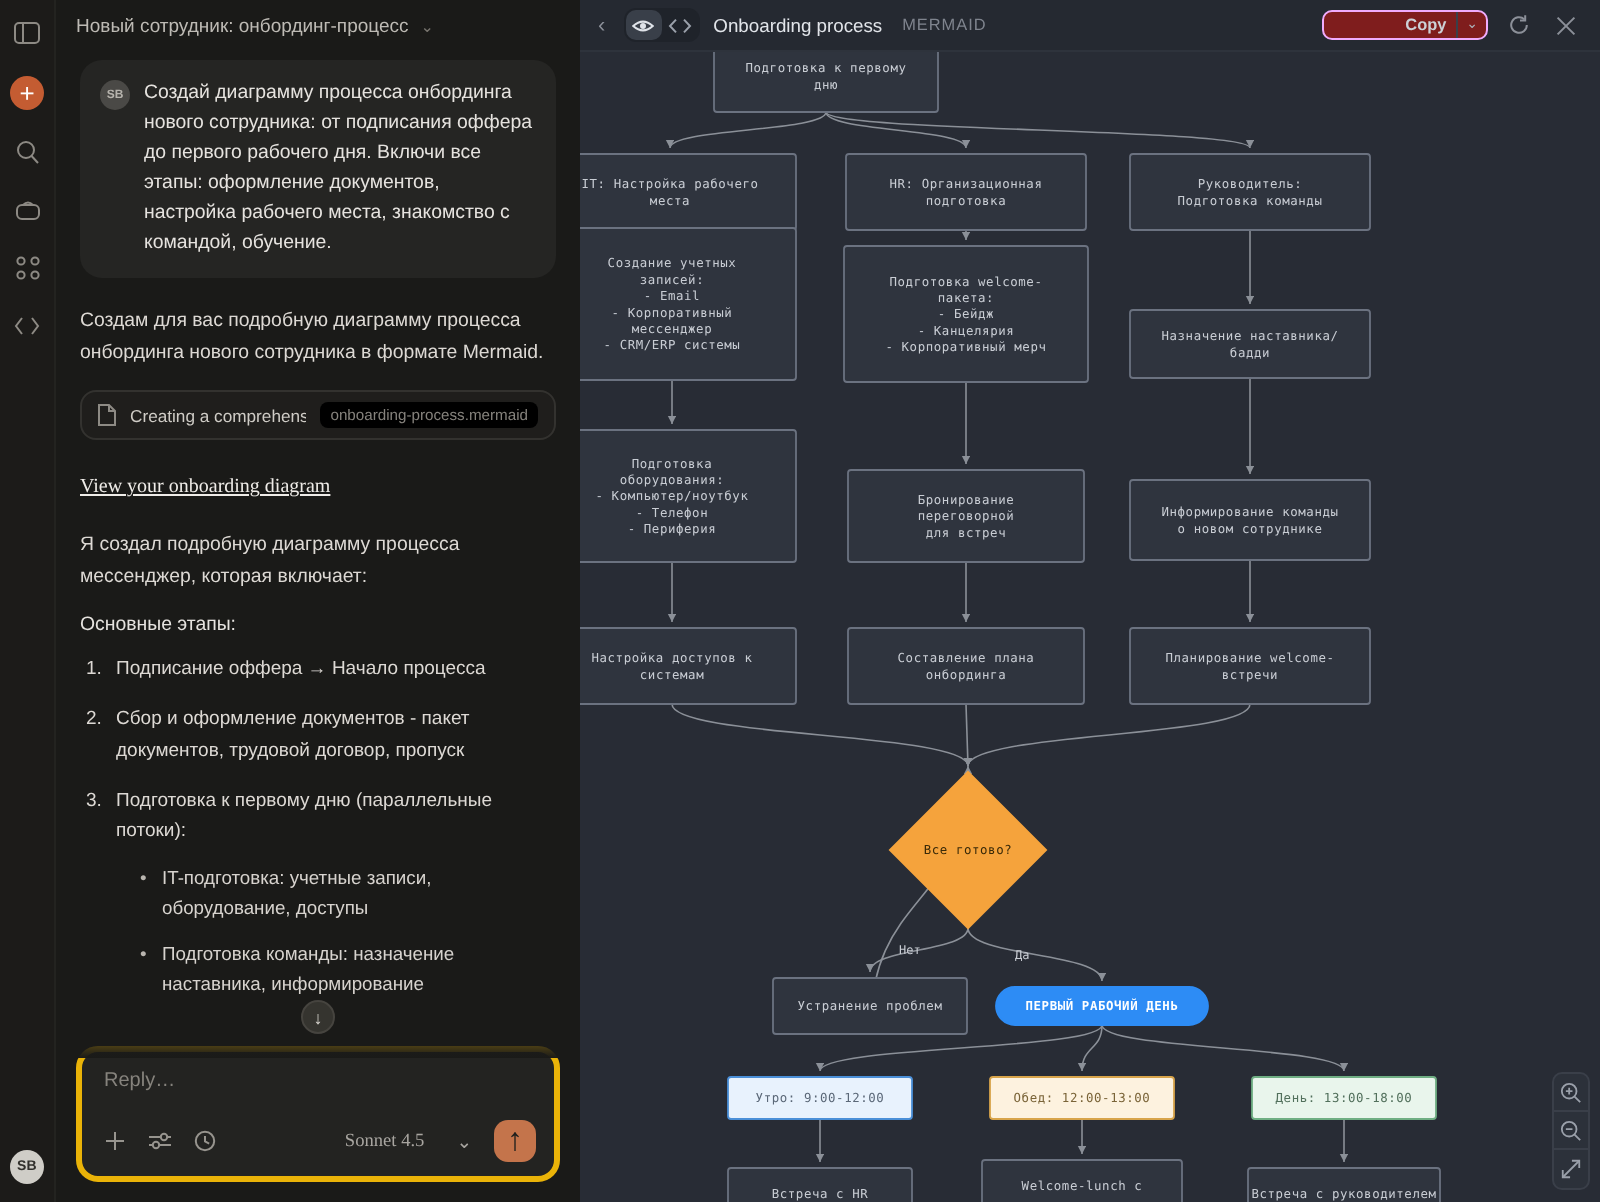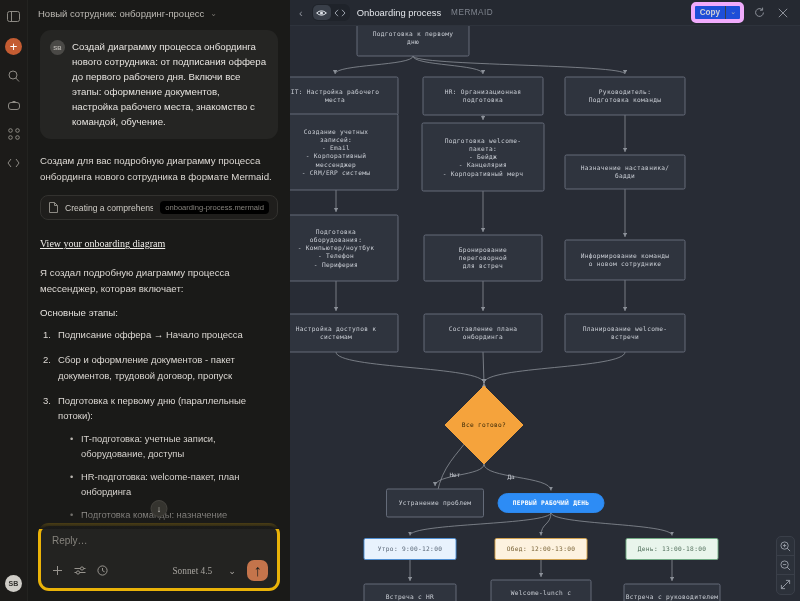--- a/index.html
+++ b/index.html
@@ -134,22 +134,22 @@
   }
   .back { color: #8c9099; font-size: 11px; padding: 0 2px; }
   .segm { display: flex; background: #1f232a; border-radius: 6px; padding: 1px; }
   .seg { width: 18px; height: 15px; display:flex; align-items:center; justify-content:center;
          border-radius: 5px; color: #9aa0aa; font-size: 8px; }
   .seg.on { background: #393f49; color: #dfe3e9; }
   .cv-title { font-size: 9.4px; color: #e2e5ea; }
   .cv-kind { font-size: 8.2px; color: #7f848e; letter-spacing: .5px; margin-left: 3px; }
   .cv-grow { flex: 1; }
   .copybtn {
-    display: flex; align-items: stretch; border: 4px solid #f0abfc;
-    border-radius: 5px; overflow: hidden; background: #1d4ed8;
+    display: flex; align-items: stretch; border: 1px solid #f0abfc;
+    border-radius: 5px; overflow: hidden; background: #7f1d1d; padding-left: 36px;
   }
   .copybtn .lbl { font-size: 8.2px; color: #ccd0d6; padding: 2px 5px; font-weight: bold; }
   .copybtn .dv { width: 1px; background: #3a3f49; }
   .copybtn .cr { font-size: 7px; color: #aab0b8; padding: 2px 4px; }
   .cv-ico { color: #8c9099; display: flex; padding: 0 3px; }
 
   .diagram { position: absolute; inset: 26px 0 0 0; overflow: hidden; }
   .diagram svg { position: absolute; top: 0; left: 0; }
 
   .zoomctl {
@@ -241,21 +241,20 @@
           <li>
             <span>Подписание оффера → Начало процесса</span>
           </li>
           <li>
             <span>Сбор и оформление документов - пакет документов, трудовой договор, пропуск</span>
           </li>
           <li>
             <span>Подготовка к первому дню (параллельные потоки):</span>
             <ul class="subs">
               <li><span>IT-подготовка: учетные записи, оборудование, доступы</span></li>
-              <li><span>HR-подготовка: welcome-пакет, план онбординга</span></li>
               <li><span>Подготовка команды: назначение наставника, информирование</span></li>
             </ul>
           </li>
 
         </ol>
       </div>
     </div>
 
     <div class="fade"></div>
     <div class="scroll-down">↓</div>

